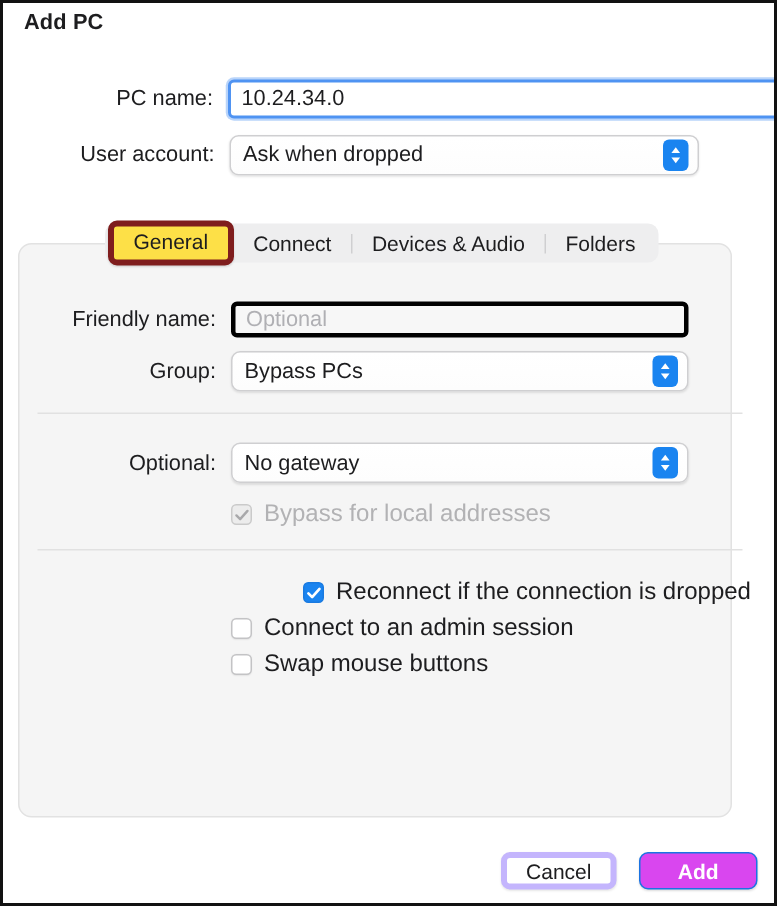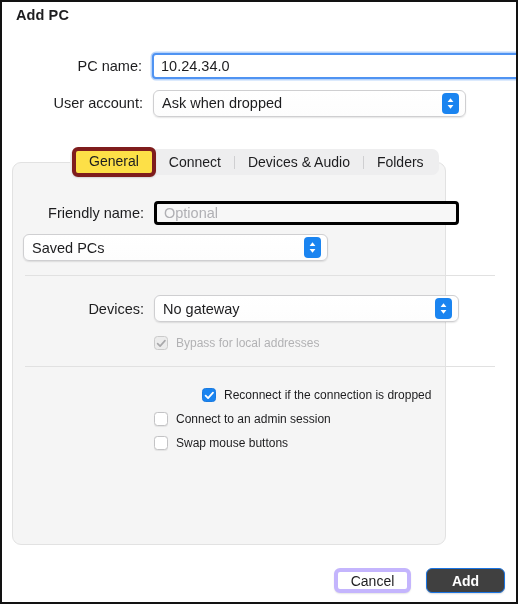--- a/index.html
+++ b/index.html
@@ -156,21 +156,21 @@
     height: 13px;
     background: #cfcfd1;
     flex: none;
   }
 
   
   .panel {
     position: absolute;
     left: 10px;
     top: 160px;
-    width: 434px;
+    width: 476px;
     height: 383px;
     box-sizing: border-box;
     background: #f5f5f5;
     border: 1px solid #e2e2e2;
     border-radius: 9px;
     z-index: 1;
   }
 
   .panelrow {
     position: absolute;
@@ -217,21 +217,21 @@
     border: 1px solid #1a7ae0;
   }
   .cb.disabled-on {
     background: #ececec;
     border: 1px solid #cacaca;
   }
   .cb svg { display: block; }
 
   .cb-label {
     margin-left: 8px;
-    font-size: 12px;
+    font-size: 16px;
     color: #1d1d1f;
     white-space: nowrap;
   }
   .cb-label.muted { color: #b2b2b4; }
 
   
   .btn {
     position: absolute;
     box-sizing: border-box;
     height: 25px;
@@ -243,21 +243,21 @@
     cursor: default;
     user-select: none;
   }
   .btn.secondary {
     background: #ffffff;
     border: 4px solid #c4b5fd;
     color: #1d1d1f;
     box-shadow: 0 1px 1.5px rgba(0,0,0,0.10);
   }
   .btn.primary {
-    background: #404040;
+    background: #d946ef;
     border: 1px solid #1a74e2;
     color: #ffffff;
     font-weight: bold;
     box-shadow: 0 1px 1.5px rgba(0,0,0,0.14);
   }
   #cancel-button { left: 332px; top: 566px; width: 77px; }
   #add-button    { left: 424px; top: 566px; width: 79px; }
 </style>
 </head>
 <body>
@@ -300,37 +300,38 @@
   <div class="panel">
 
     <div class="panelrow" style="top:36px;">
       <div class="label">Friendly name:</div>
       <div class="field-wrap">
         <input id="friendly-name-input" class="textfield" type="text" placeholder="Optional" style="">
       </div>
     </div>
 
     <div class="panelrow" style="top:71px;">
+      <div class="label">Group:</div>
       <div class="field-wrap">
         <div id="group-popup" class="popup">
-          <span class="pval">Saved PCs</span>
+          <span class="pval">Bypass PCs</span>
           <span class="stepper">
             <svg width="11" height="15" viewBox="0 0 11 15">
               <path d="M5.5 2.2 L8.4 6.0 L2.6 6.0 Z" fill="#ffffff"></path>
               <path d="M5.5 12.8 L2.6 9.0 L8.4 9.0 Z" fill="#ffffff"></path>
             </svg>
           </span>
         </div>
       </div>
     </div>
 
     <div class="hsep" style="top:112px;"></div>
 
     <div class="panelrow" style="top:132px;">
-      <div class="label">Devices:</div>
+      <div class="label">Optional:</div>
       <div class="field-wrap">
         <div id="gateway-popup" class="popup">
           <span class="pval">No gateway</span>
           <span class="stepper">
             <svg width="11" height="15" viewBox="0 0 11 15">
               <path d="M5.5 2.2 L8.4 6.0 L2.6 6.0 Z" fill="#ffffff"></path>
               <path d="M5.5 12.8 L2.6 9.0 L8.4 9.0 Z" fill="#ffffff"></path>
             </svg>
           </span>
         </div>

